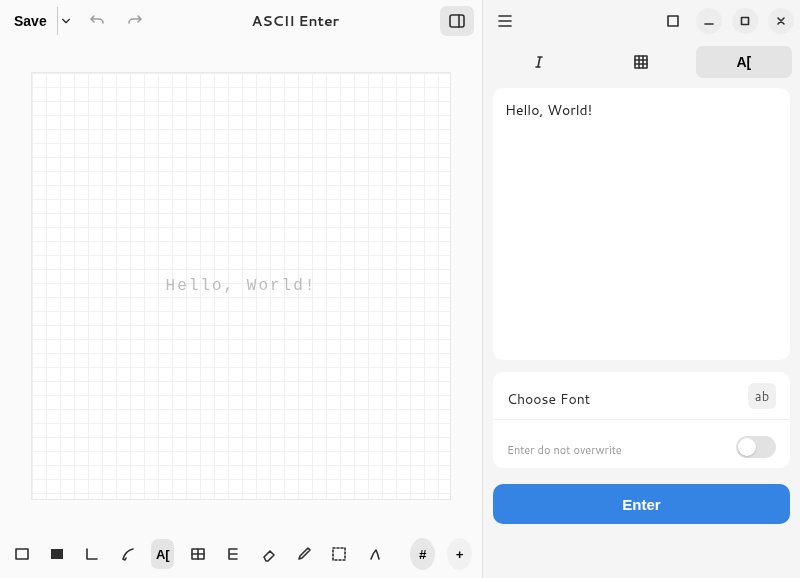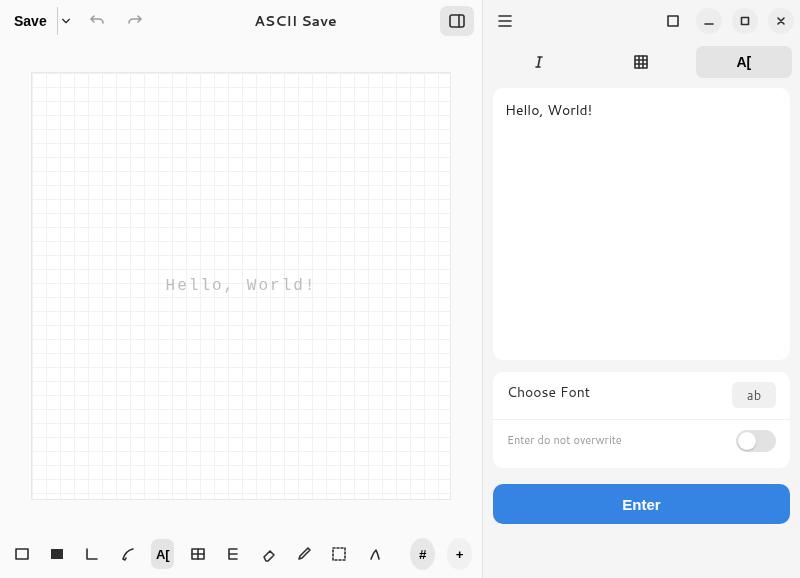--- a/index.html
+++ b/index.html
@@ -40,26 +40,26 @@
 .tab { flex: 1; height: 32px; background: transparent; border: none; border-radius: 7px; display: flex; align-items: center; justify-content: center; cursor: pointer; }
 .tab.active { background: #e4e4e4; }
 
 
 .card { margin: 6px 10px; background: #fff; border-radius: 10px; }
 .text-card { height: 272px; padding: 12px; }
 .text-input { width: 100%; height: 100%; border: none; resize: none; font-family: inherit; font-size: 14px; color: #222; outline: none; background: transparent; }
 
 
 .opt-card { padding: 0; }
-.opt-row { min-height: 48px; padding: 10px 14px; display: flex; align-items: flex-start; gap: 8px; border-bottom: 1px solid #f0f0f0; }
+.opt-row { min-height: 48px; padding: 10px 14px; display: flex; align-items: flex-end; gap: 8px; border-bottom: 1px solid #f0f0f0; }
 .opt-row:last-child { border-bottom: none; }
 .opt-label { font-size: 14px; color: #2e2e2e; }
 .opt-sub { font-size: 11px; color: #9a9a9a; margin-top: 2px; }
 .opt-left { flex: 1; display: flex; flex-direction: column; }
-.font-chip { width: 44px; height: 26px; background: #f0f0f0; border-radius: 6px; display: flex; align-items: center; justify-content: center; font-size: 13px; font-weight: 500; color: #555; }
+.font-chip { width: 28px; height: 26px; background: #f0f0f0; border-radius: 6px; display: flex; align-items: center; justify-content: center; font-size: 13px; font-weight: 500; color: #555; }
 .switch { width: 40px; height: 22px; background: #e2e2e2; border-radius: 11px; position: relative; cursor: pointer; }
 .switch::after { content: ""; position: absolute; width: 18px; height: 18px; background: #fff; border-radius: 50%; top: 2px; left: 2px; box-shadow: 0 1px 2px rgba(0,0,0,.2); }
 
 
 .enter-btn { margin: 10px; height: 40px; background: #3584e4; color: #fff; border: none; border-radius: 10px; font-size: 15px; font-weight: 700; cursor: pointer; }
 
 
 svg { display: block; }
 .ic { stroke: #2e2e2e; stroke-width: 1.6; fill: none; stroke-linecap: round; stroke-linejoin: round; }
 </style>
@@ -77,21 +77,21 @@
     <button class="hist-btn">
       <svg width="16" height="16" viewBox="0 0 16 16">
           <path class="ic" d="M5 3L2 6l3 3M2 6h8a4 4 0 014 4"></path>
         </svg>
     </button>
     <button class="hist-btn">
       <svg width="16" height="16" viewBox="0 0 16 16">
           <path class="ic" d="M11 3l3 3-3 3M14 6H6a4 4 0 00-4 4"></path>
         </svg>
     </button>
-    <div class="app-title">ASCII Save</div>
+    <div class="app-title">ASCII Enter</div>
     <button class="sidebar-toggle">
       <svg width="16" height="14" viewBox="0 0 16 14">
           <rect class="ic" x="1" y="1" width="14" height="12" rx="2"></rect>
           <line class="ic" x1="10" y1="1" x2="10" y2="13"></line>
         </svg>
     </button>
   </div>
 
   <div class="canvas-wrap">
     <div class="canvas">

